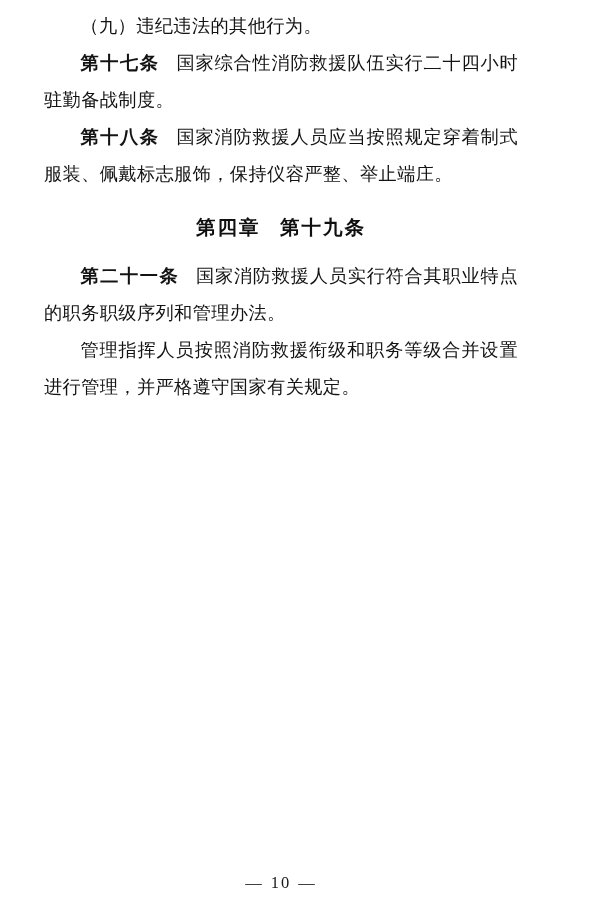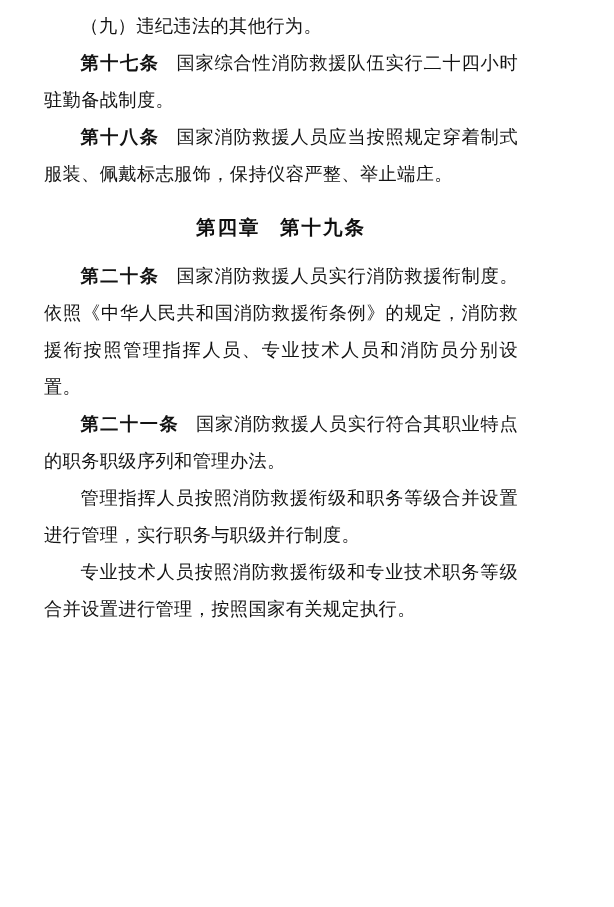--- a/index.html
+++ b/index.html
@@ -81,27 +81,24 @@
       <span class="lead">第十八条</span><span class="gap"></span><span>国家消防救援人员应当按照规定穿着制式服装、佩戴标志服饰，保持仪容严整、举止端庄。</span>
     </p>
   </div>
 
   <div class="chapter">
     <span>第四章</span><span class="sp"></span><span>第十九条</span>
   </div>
 
   <div>
     <p class="para">
-      <span class="lead">第二十条</span><span class="gap"></span><span>国家消防救援人员实行消防救援衔制度。依照《中华人民共和国消防救援衔条例》的规定，消防救援衔按照管理指挥人员、专业技术人员和消防员分别设置。</span>
-    </p>
-    <p class="para">
       <span class="lead">第二十一条</span><span class="gap"></span><span>国家消防救援人员实行符合其职业特点的职务职级序列和管理办法。</span>
     </p>
     <p class="para">
-      <span>管理指挥人员按照消防救援衔级和职务等级合并设置进行管理，实行职务与职级并行制度。</span>
-    </p>
-    <p class="para">
-      <span>专业技术人员按照消防救援衔级和专业技术职务等级合并设置进行管理，按照国家有关规定执行。</span>
+      <span>管理指挥人员按照消防救援衔级和职务等级合并设置进行管理，并严格遵守国家有关规定。</span>
     </p>
   </div>
 
+  <div class="footer">
+    <span class="dash">—</span><span>10</span><span class="dash">—</span>
+  </div>
 
 </div>
 
 </body></html>

